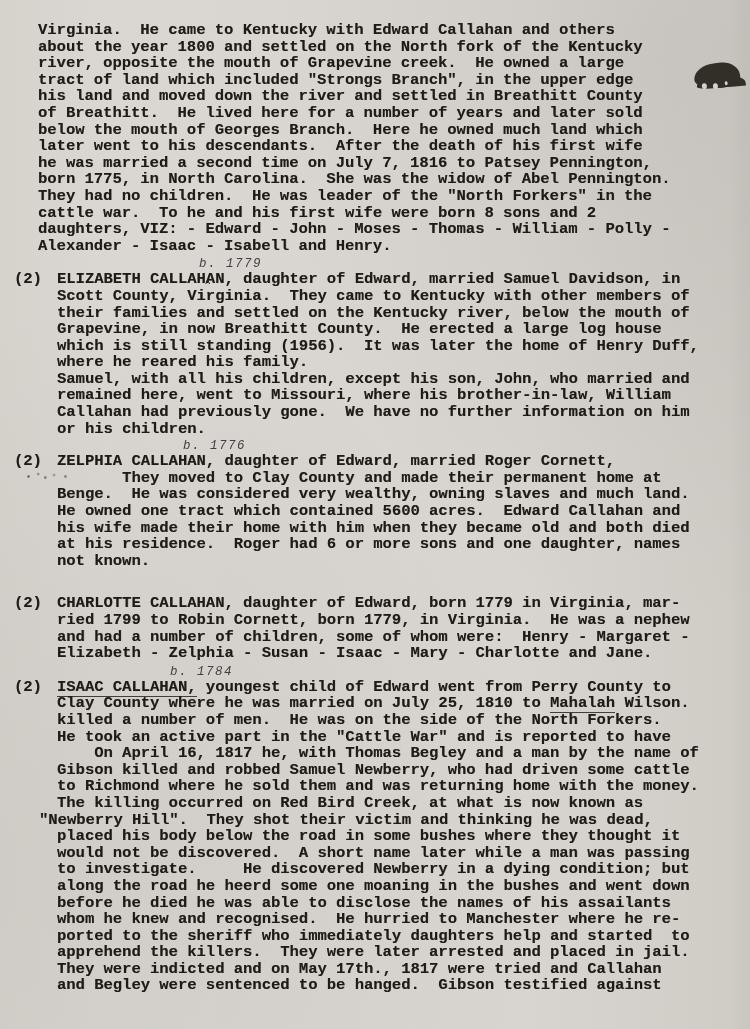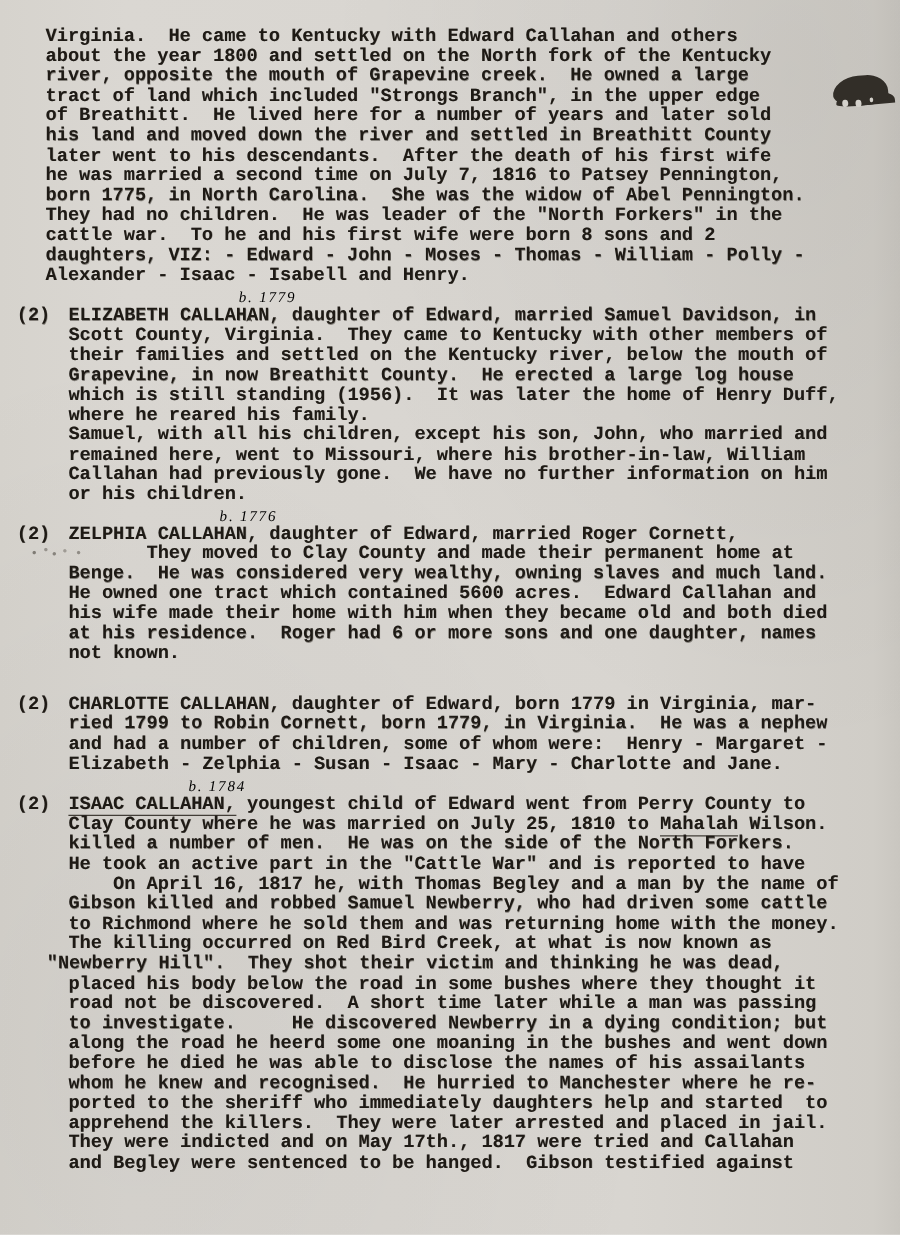--- a/index.html
+++ b/index.html
@@ -14,25 +14,25 @@
   .page{position:relative;width:750px;height:1029px;padding-top:22px;box-sizing:border-box;
     color:#1e1a15;font-size:15.5px;font-weight:700;line-height:16.6px;}
   .tline{white-space:pre;letter-spacing:0;text-shadow:0.3px 0.2px 0 rgba(32,27,21,0.45);}
   .intro{margin-left:38px;}
   .section{position:relative;margin-left:57px;margin-right:10px;}
   .sec-elizabeth{margin-top:17px;}
   .sec-zelphia{margin-top:16px;}
   .sec-charlotte{margin-top:26px;}
   .sec-isaac{margin-top:17px;}
   .marker{position:absolute;left:-43px;top:0;text-shadow:0.3px 0.2px 0 rgba(32,27,21,0.45);}
-  .hw{position:absolute;top:-15px;font-family:Liberation Serif, serif;font-style:italic;
-      font-weight:400;font-size:12.5px;letter-spacing:1.5px;color:#000000;}
+  .hw{position:absolute;top:-15px;font-family:Liberation Mono, monospace;font-style:italic;
+      font-weight:400;font-size:12.5px;letter-spacing:1.5px;color:#404040;}
   .hw-elizabeth{left:142px;}
   .hw-zelphia{left:126px;}
-  .hw-isaac{left:100px;}
+  .hw-isaac{left:113px;}
   .caret{position:absolute;left:148px;top:5px;font-size:9px;font-weight:700;color:#2a2620;}
   .u{border-bottom:1.6px solid rgba(40,35,28,0.85);}
   .outdent{margin-left:-18px;}
   .ink-blob{position:absolute;left:694px;top:63px;width:46px;height:25px;background:#322e28;
     border-radius:55% 45% 50% 60% / 70% 65% 35% 45%;transform:rotate(-5deg);
     box-shadow:-5px 7px 0 -7px #322e28, 13px 8px 0 -8px #322e28;}
   .ink-blob::after{content:"";position:absolute;bottom:0px;left:7px;width:5px;height:6px;
     background:#d4d1cb;border-radius:50%;box-shadow:11px 1px 0 0 #d4d1cb, 22px -1px 0 -1px #d4d1cb;}
   .pencil-dots{position:absolute;left:-32px;top:18px;width:44px;height:10px;
     background:
@@ -47,22 +47,23 @@
 
 <div class="page">
 
   <div class="ink-blob"></div>
 
   <div class="intro">
       <div class="tline">Virginia.  He came to Kentucky with Edward Callahan and others</div>
       <div class="tline">about the year 1800 and settled on the North fork of the Kentucky</div>
       <div class="tline">river, opposite the mouth of Grapevine creek.  He owned a large</div>
       <div class="tline">tract of land which included "Strongs Branch", in the upper edge</div>
+      <div class="tline">his land and moved down the river and settled in Breathitt County</div>
       <div class="tline">of Breathitt.  He lived here for a number of years and later sold</div>
-      <div class="tline">his land and moved down the river and settled in Breathitt County</div>
+      <div class="tline">below the mouth of Georges Branch.  Here he owned much land which</div>
       <div class="tline">later went to his descendants.  After the death of his first wife</div>
       <div class="tline">he was married a second time on July 7, 1816 to Patsey Pennington,</div>
       <div class="tline">born 1775, in North Carolina.  She was the widow of Abel Pennington.</div>
       <div class="tline">They had no children.  He was leader of the "North Forkers" in the</div>
       <div class="tline">cattle war.  To he and his first wife were born 8 sons and 2</div>
       <div class="tline">daughters, VIZ: - Edward - John - Moses - Thomas - William - Polly -</div>
       <div class="tline">Alexander - Isaac - Isabell and Henry.</div>
     </div>
 
   <div class="section sec-elizabeth">
@@ -120,21 +121,21 @@
         </div>
       <div>
           <div class="tline">    On April 16, 1817 he, with Thomas Begley and a man by the name of</div>
           <div class="tline">Gibson killed and robbed Samuel Newberry, who had driven some cattle</div>
           <div class="tline">to Richmond where he sold them and was returning home with the money.</div>
           <div class="tline">The killing occurred on Red Bird Creek, at what is now known as</div>
         </div>
       <div class="tline outdent">"Newberry Hill".  They shot their victim and thinking he was dead,</div>
       <div>
           <div class="tline">placed his body below the road in some bushes where they thought it</div>
-          <div class="tline">road not be discovered.  A short time later while a man was passing</div>
+          <div class="tline">would not be discovered.  A short name later while a man was passing</div>
           <div class="tline">to investigate.     He discovered Newberry in a dying condition; but</div>
           <div class="tline">along the road he heerd some one moaning in the bushes and went down</div>
           <div class="tline">before he died he was able to disclose the names of his assailants</div>
           <div class="tline">whom he knew and recognised.  He hurried to Manchester where he re-</div>
           <div class="tline">ported to the sheriff who immediately daughters help and started  to</div>
           <div class="tline">apprehend the killers.  They were later arrested and placed in jail.</div>
           <div class="tline">They were indicted and on May 17th., 1817 were tried and Callahan</div>
           <div class="tline">and Begley were sentenced to be hanged.  Gibson testified against</div>
         </div>
     </div>

